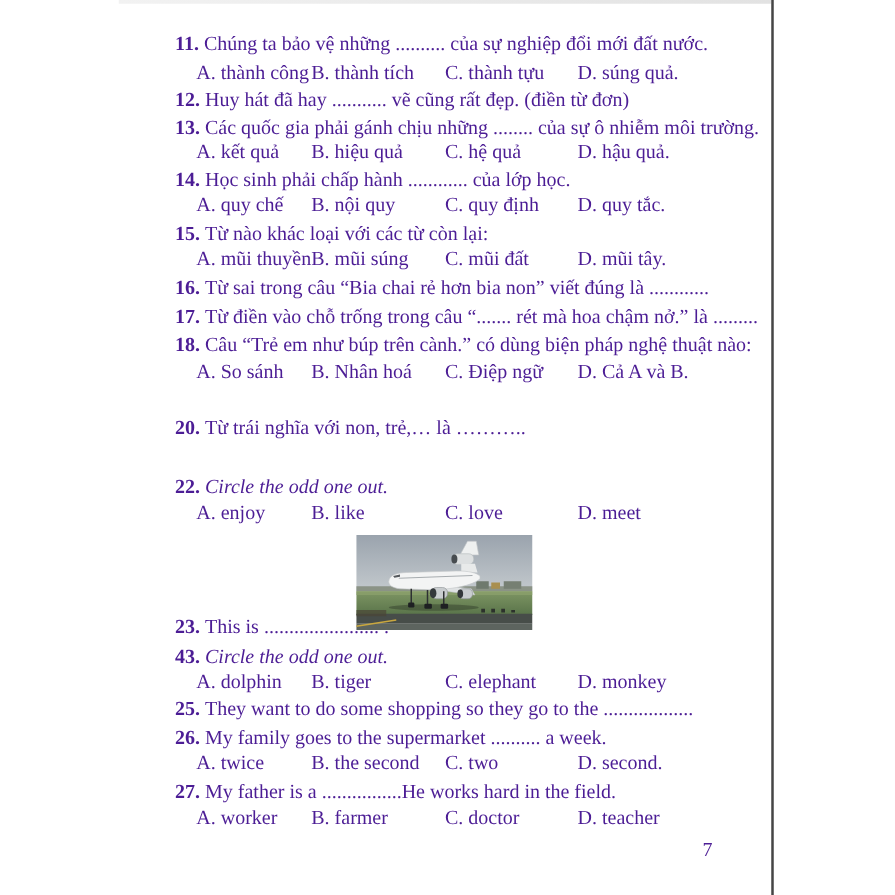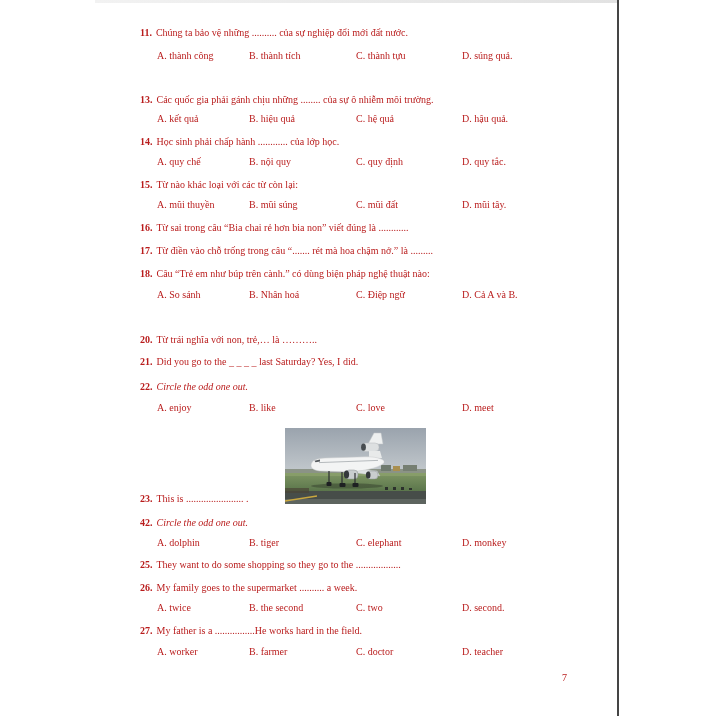--- a/index.html
+++ b/index.html
@@ -1,22 +1,22 @@
 <!DOCTYPE html>
 <html><head>
 <meta charset="utf-8">
 <style>
   html,body{margin:0;padding:0;background:#ffffff;}
   .page{
     position:relative;
     width:654px;height:716px;
     background:#ffffff;
     font-family:"Liberation Serif","DejaVu Serif",serif;
-    color:#b91c1c;
-    font-size:10px;
+    color:#4c1d95;
+    font-size:16px;
     overflow:hidden;
   }
   .line{position:absolute;left:140px;white-space:nowrap;}
   .num{font-weight:bold;}
   .txt{margin-left:4px;}
   .txt.it{font-style:italic;}
   .opts{position:absolute;left:0;top:0;width:716px;height:18px;}
   .opts span{position:absolute;white-space:nowrap;}
   .opts .o-a{left:157px;}
   .opts .o-b{left:249px;}
@@ -47,20 +47,23 @@
   <div class="line" style="top:27px">
     <span class="num">11.</span><span class="txt">Chúng ta bảo vệ những .......... của sự nghiệp đổi mới đất nước.</span>
   </div>
   <div class="opts" style="top:50px">
     <span class="o-a">A. thành công</span>
     <span class="o-b">B. thành tích</span>
     <span class="o-c">C. thành tựu</span>
     <span class="o-d">D. súng quả.</span>
   </div>
 
+  <div class="line" style="top:72px">
+    <span class="num">12.</span><span class="txt">Huy hát đã hay ........... vẽ cũng rất đẹp. (điền từ đơn)</span>
+  </div>
 
   <div class="line" style="top:94px">
     <span class="num">13.</span><span class="txt">Các quốc gia phải gánh chịu những ........ của sự ô nhiễm môi trường.</span>
   </div>
   <div class="opts" style="top:113px">
     <span class="o-a">A. kết quả</span>
     <span class="o-b">B. hiệu quả</span>
     <span class="o-c">C. hệ quả</span>
     <span class="o-d">D. hậu quả.</span>
   </div>
@@ -101,23 +104,20 @@
     <span class="o-b">B. Nhân hoá</span>
     <span class="o-c">C. Điệp ngữ</span>
     <span class="o-d">D. Cả A và B.</span>
   </div>
 
 
   <div class="line" style="top:334px">
     <span class="num">20.</span><span class="txt">Từ trái nghĩa với non, trẻ,… là ………..</span>
   </div>
 
-  <div class="line" style="top:356px">
-    <span class="num">21.</span><span class="txt">Did you go to the _ _ _ _ last Saturday? Yes, I did.</span>
-  </div>
 
   <div class="line" style="top:381px">
     <span class="num">22.</span><span class="txt it">Circle the odd one out.</span>
   </div>
   <div class="opts" style="top:402px">
     <span class="o-a">A. enjoy</span>
     <span class="o-b">B. like</span>
     <span class="o-c">C. love</span>
     <span class="o-d">D. meet</span>
   </div>
@@ -188,21 +188,21 @@
         <rect x="67.5" y="55" width="6" height="4" rx="1" fill="#1e2022"></rect>
       </g>
     </svg>
   </div>
 
   <div class="line" style="top:493px">
     <span class="num">23.</span><span class="txt">This is ....................... .</span>
   </div>
 
   <div class="line" style="top:517px">
-    <span class="num">42.</span><span class="txt it">Circle the odd one out.</span>
+    <span class="num">43.</span><span class="txt it">Circle the odd one out.</span>
   </div>
   <div class="opts" style="top:537px">
     <span class="o-a">A. dolphin</span>
     <span class="o-b">B. tiger</span>
     <span class="o-c">C. elephant</span>
     <span class="o-d">D. monkey</span>
   </div>
 
   <div class="line" style="top:559px">
     <span class="num">25.</span><span class="txt">They want to do some shopping so they go to the ..................</span>

